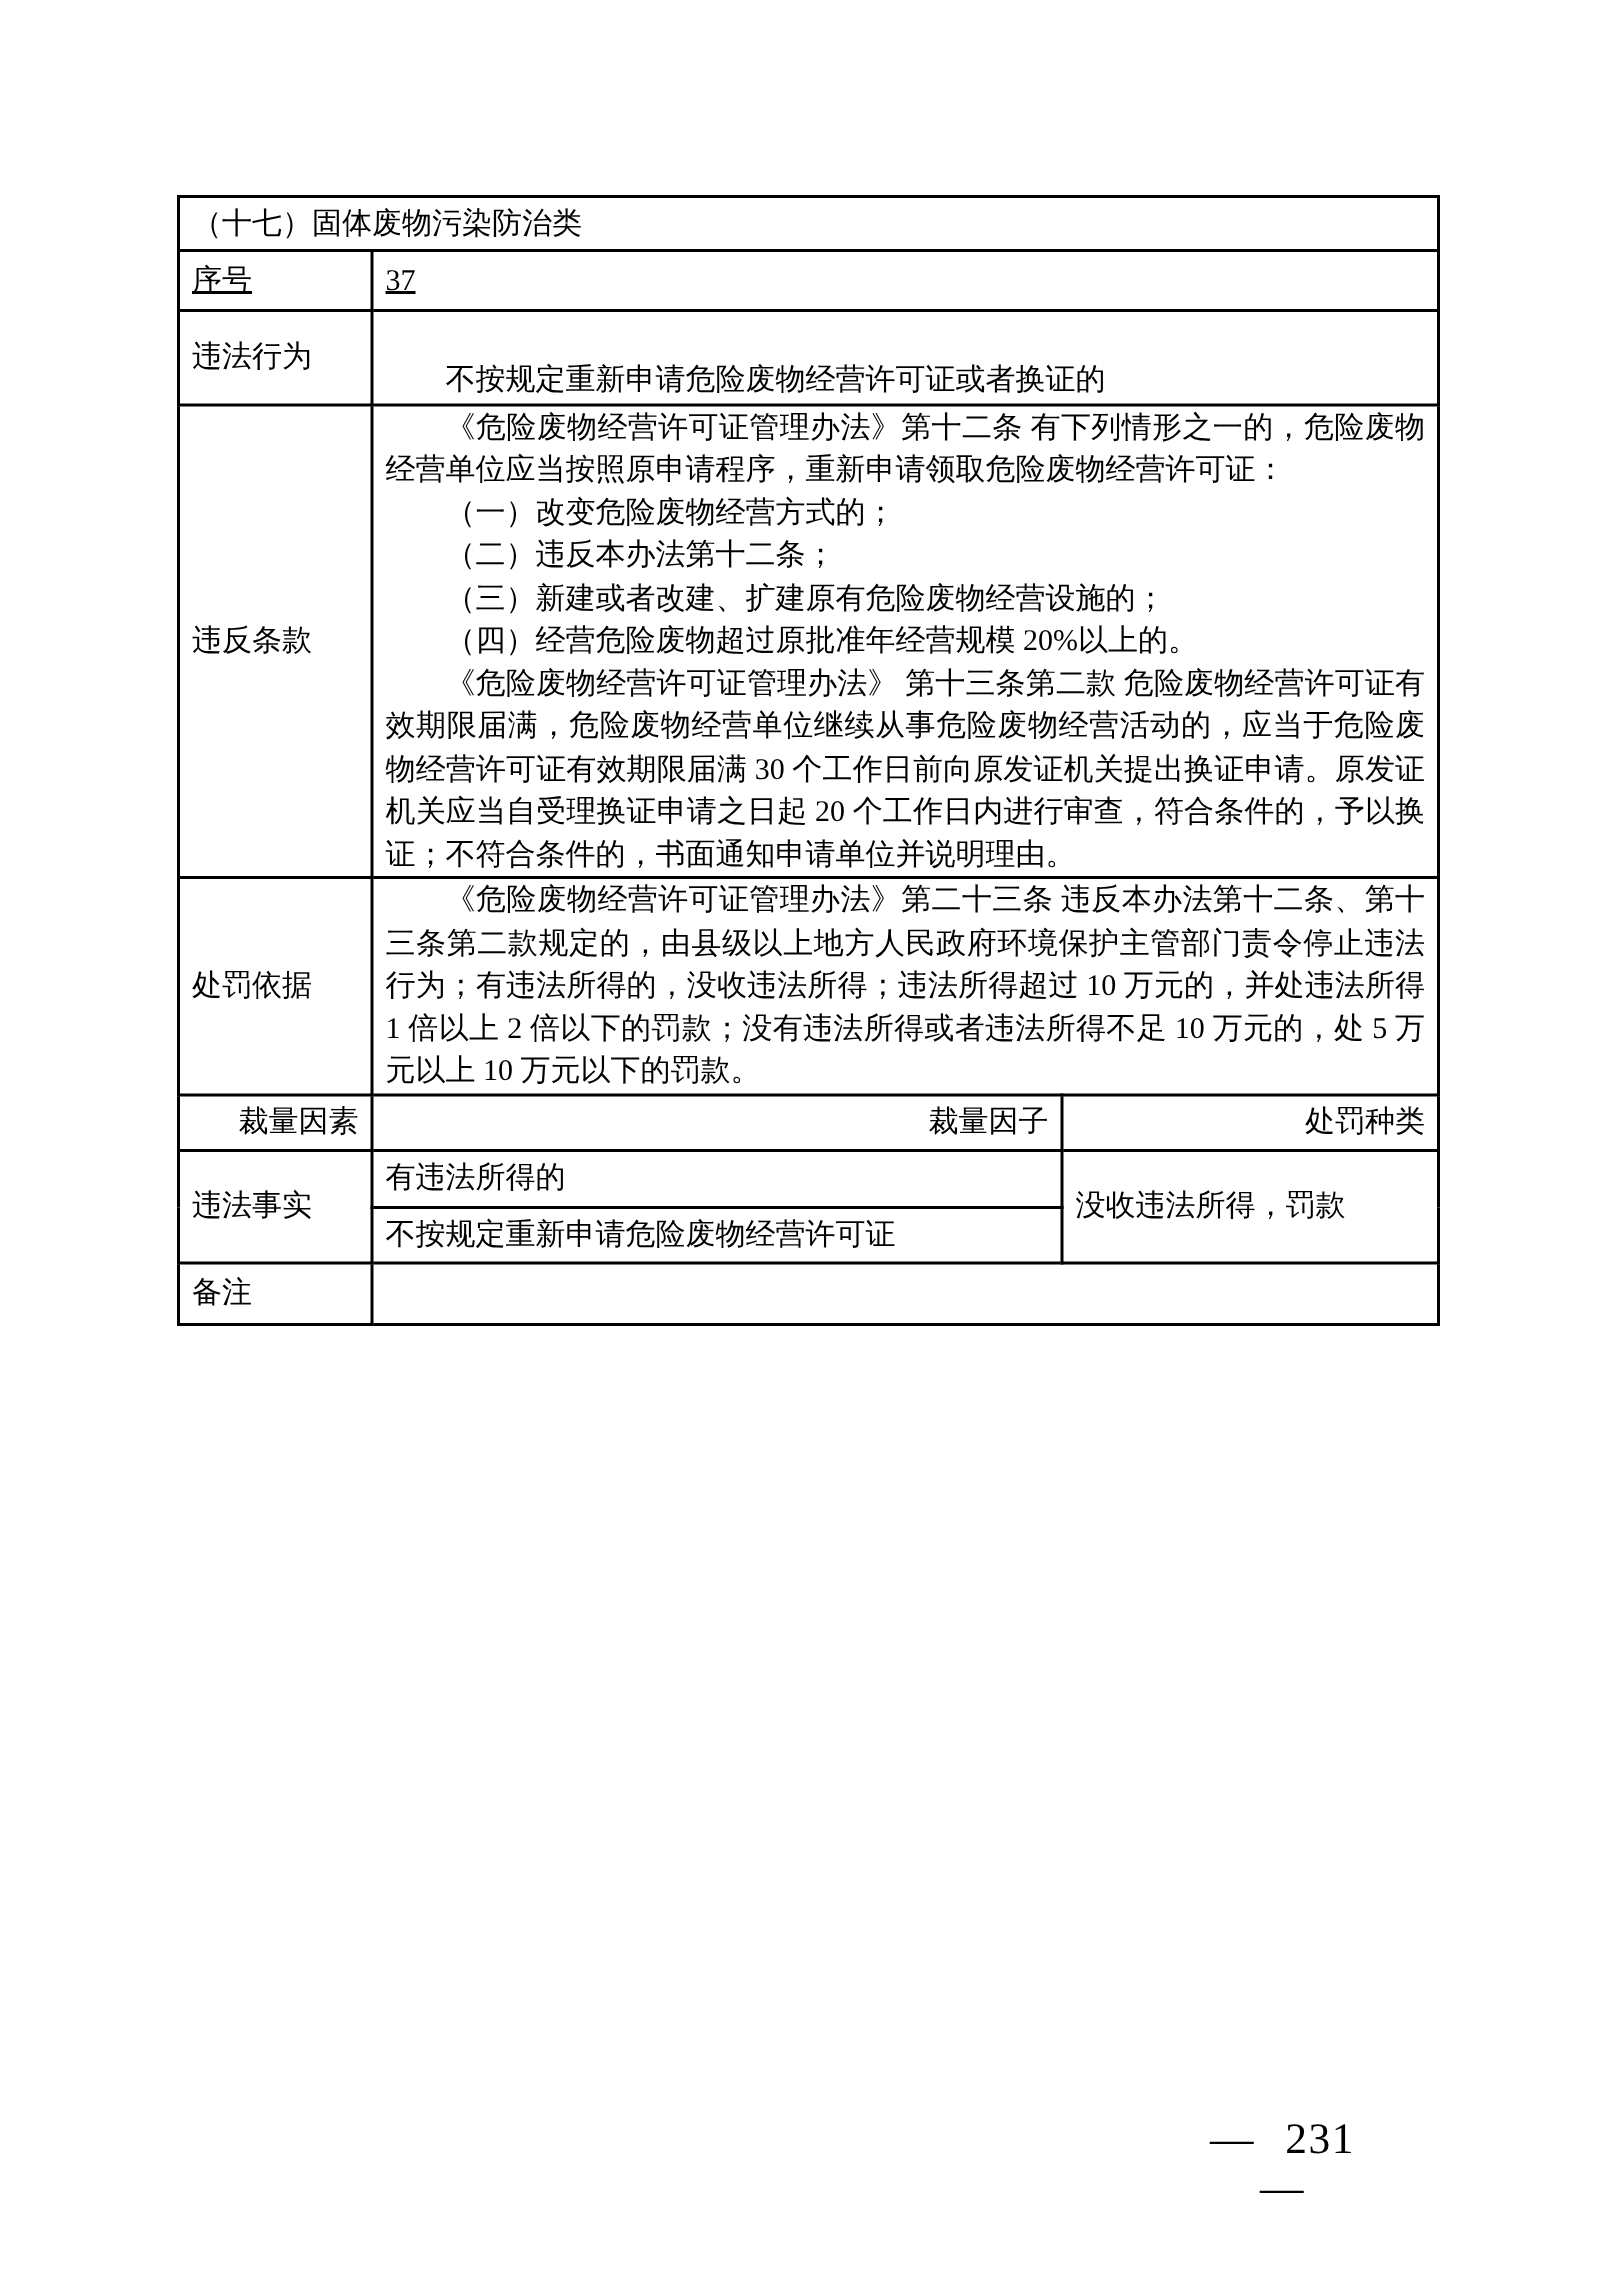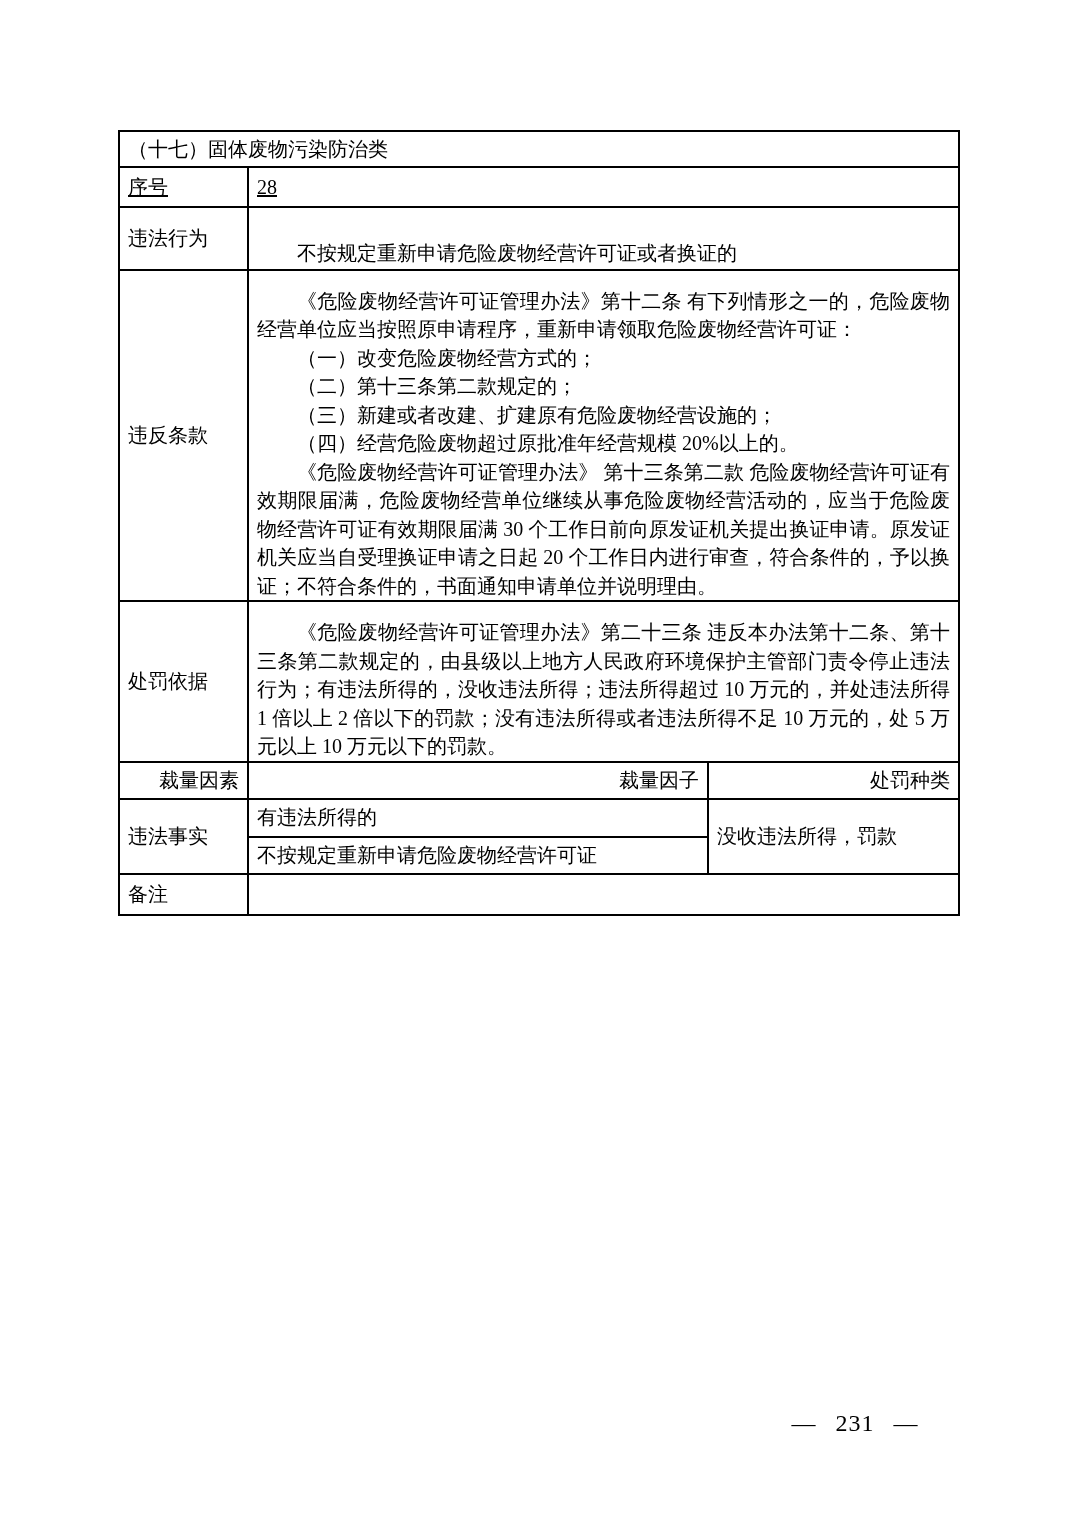--- a/index.html
+++ b/index.html
@@ -31,21 +31,21 @@
     overflow: hidden;
   }
   .r1 td { height: 32px; }
   .r2 td { height: 36px; text-decoration: underline; }
   .r3 td { height: 34px; }
   .r6 td { height: 33px; text-align: right; }
   .r7 td { height: 34px; }
   .r8 td { height: 33px; }
   .r9 td { height: 37px; }
   td.longtext {
-    padding-top: 16px;
+    padding-top: 0;
     padding-bottom: 0;
   }
   .doc-table p {
     margin: 0;
     text-indent: 2em;
     text-align: justify;
     text-justify: inter-ideograph;
   }
   .indent-1line {
     display: block;
@@ -53,21 +53,21 @@
     margin-top: 30px;
   }
   .label-cell {
     white-space: nowrap;
   }
   .page-number {
     position: absolute;
     left: 782px;
     top: 1410px;
     width: 146px;
-    font-size: 24px;
+    font-size: 29px;
     text-align: center;
     word-spacing: 12px;
     letter-spacing: 1px;
   }
 </style>
 </head>
 <body>
 
 <table class="doc-table">
   <colgroup>
@@ -76,34 +76,34 @@
     <col style="width:251px">
   </colgroup>
   <tbody>
     <tr class="r1">
       <td colspan="3">
         <span>（十七）固体废物污染防治类</span>
       </td>
     </tr>
     <tr class="r2">
       <td class="label-cell">序号</td>
-      <td colspan="2">28</td>
+      <td colspan="2">37</td>
     </tr>
     <tr class="r3">
       <td class="label-cell">违法行为</td>
       <td colspan="2">
         <span class="indent-1line">不按规定重新申请危险废物经营许可证或者换证的</span>
       </td>
     </tr>
     <tr class="r4">
       <td class="label-cell">违反条款</td>
       <td colspan="2" class="longtext">
         <p>《危险废物经营许可证管理办法》第十二条 有下列情形之一的，危险废物经营单位应当按照原申请程序，重新申请领取危险废物经营许可证：</p>
         <p>（一）改变危险废物经营方式的；</p>
-        <p>（二）第十三条第二款规定的；</p>
+        <p>（二）违反本办法第十二条；</p>
         <p>（三）新建或者改建、扩建原有危险废物经营设施的；</p>
         <p>（四）经营危险废物超过原批准年经营规模 20%以上的。</p>
         <p>《危险废物经营许可证管理办法》 第十三条第二款 危险废物经营许可证有效期限届满，危险废物经营单位继续从事危险废物经营活动的，应当于危险废物经营许可证有效期限届满 30 个工作日前向原发证机关提出换证申请。原发证机关应当自受理换证申请之日起 20 个工作日内进行审查，符合条件的，予以换证；不符合条件的，书面通知申请单位并说明理由。</p>
       </td>
     </tr>
     <tr class="r5">
       <td class="label-cell">处罚依据</td>
       <td colspan="2" class="longtext">
         <p>《危险废物经营许可证管理办法》第二十三条 违反本办法第十二条、第十三条第二款规定的，由县级以上地方人民政府环境保护主管部门责令停止违法行为；有违法所得的，没收违法所得；违法所得超过 10 万元的，并处违法所得 1 倍以上 2 倍以下的罚款；没有违法所得或者违法所得不足 10 万元的，处 5 万元以上 10 万元以下的罚款。</p>
       </td>

